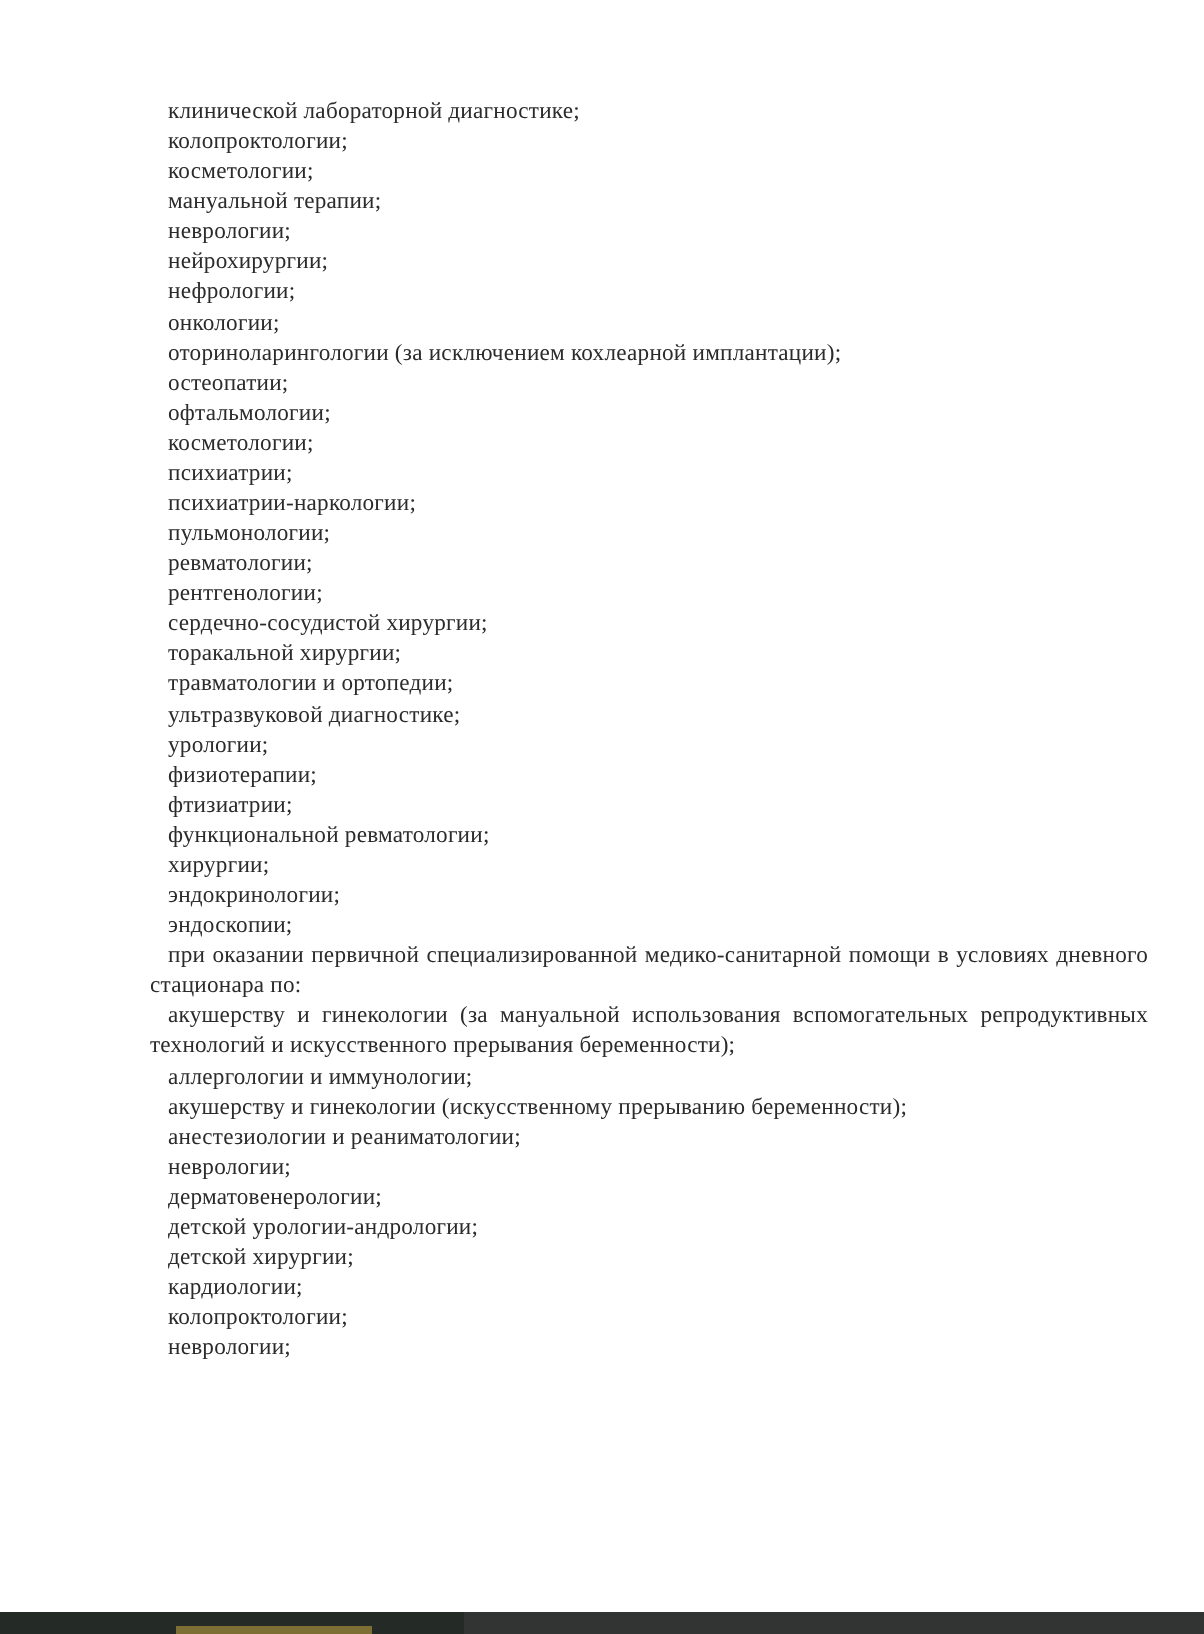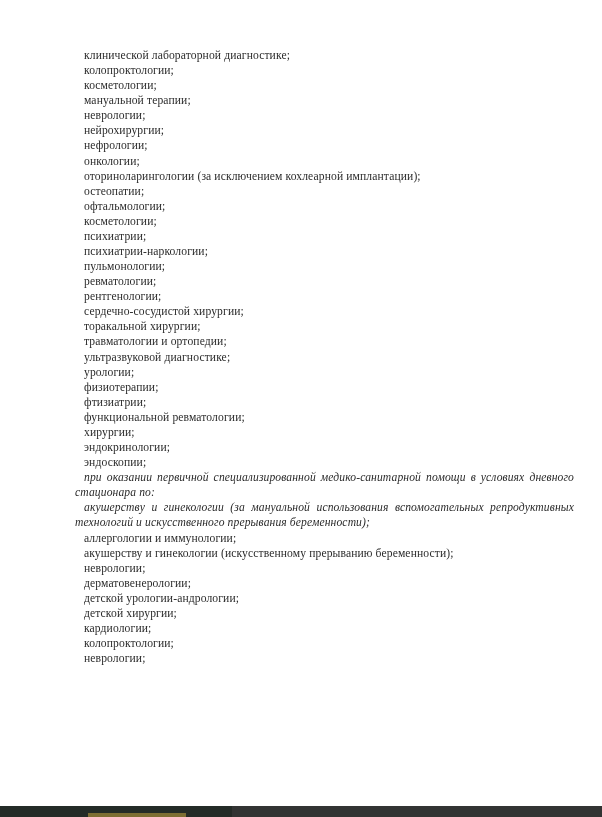--- a/index.html
+++ b/index.html
@@ -48,21 +48,20 @@
   }
 
   
   .para {
     margin-left: 75px;
     margin-right: 28px;
     text-align: justify;
     text-justify: inter-word;
     white-space: normal;
     text-indent: 9px;
-    font-style: italic;
   }
 
   
   #bottom-bar {
     position: absolute;
     left: 0;
     top: 806px;
     width: 602px;
     height: 11px;
     background: #2e3330;
@@ -122,20 +121,21 @@
       <div class="line list-item">физиотерапии;</div>
       <div class="line list-item">фтизиатрии;</div>
       <div class="line list-item">функциональной ревматологии;</div>
       <div class="line list-item">хирургии;</div>
       <div class="line list-item">эндокринологии;</div>
       <div class="line list-item">эндоскопии;</div>
       <div class="line para">при оказании первичной специализированной медико-санитарной помощи в условиях дневного стационара по:</div>
       <div class="line para">акушерству и гинекологии (за мануальной использования вспомогательных репродуктивных технологий и искусственного прерывания беременности);</div>
       <div class="line list-item">аллергологии и иммунологии;</div>
       <div class="line list-item">акушерству и гинекологии (искусственному прерыванию беременности);</div>
+      <div class="line list-item">анестезиологии и реаниматологии;</div>
       <div class="line list-item">неврологии;</div>
       <div class="line list-item">дерматовенерологии;</div>
       <div class="line list-item">детской урологии-андрологии;</div>
       <div class="line list-item">детской хирургии;</div>
       <div class="line list-item">кардиологии;</div>
       <div class="line list-item">колопроктологии;</div>
       <div class="line list-item">неврологии;</div>
     </div>
 </div>
 

